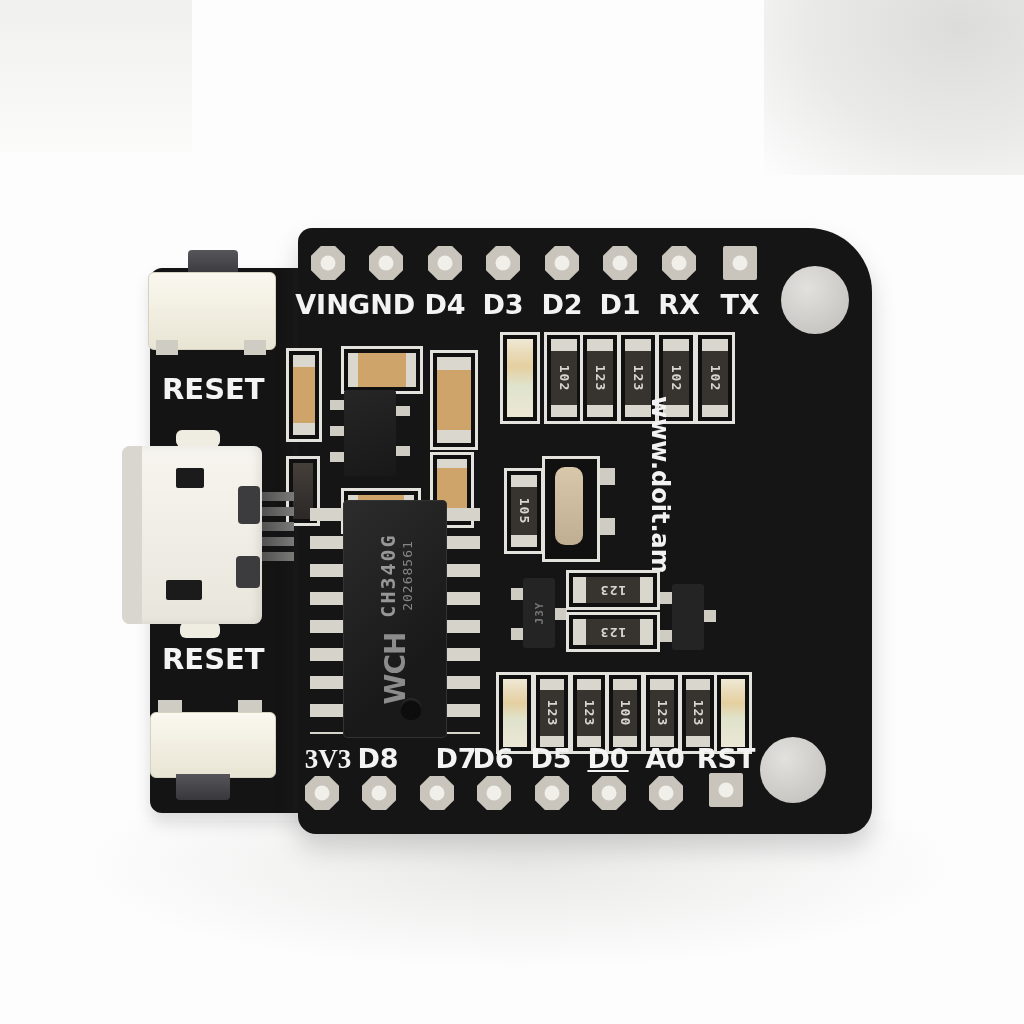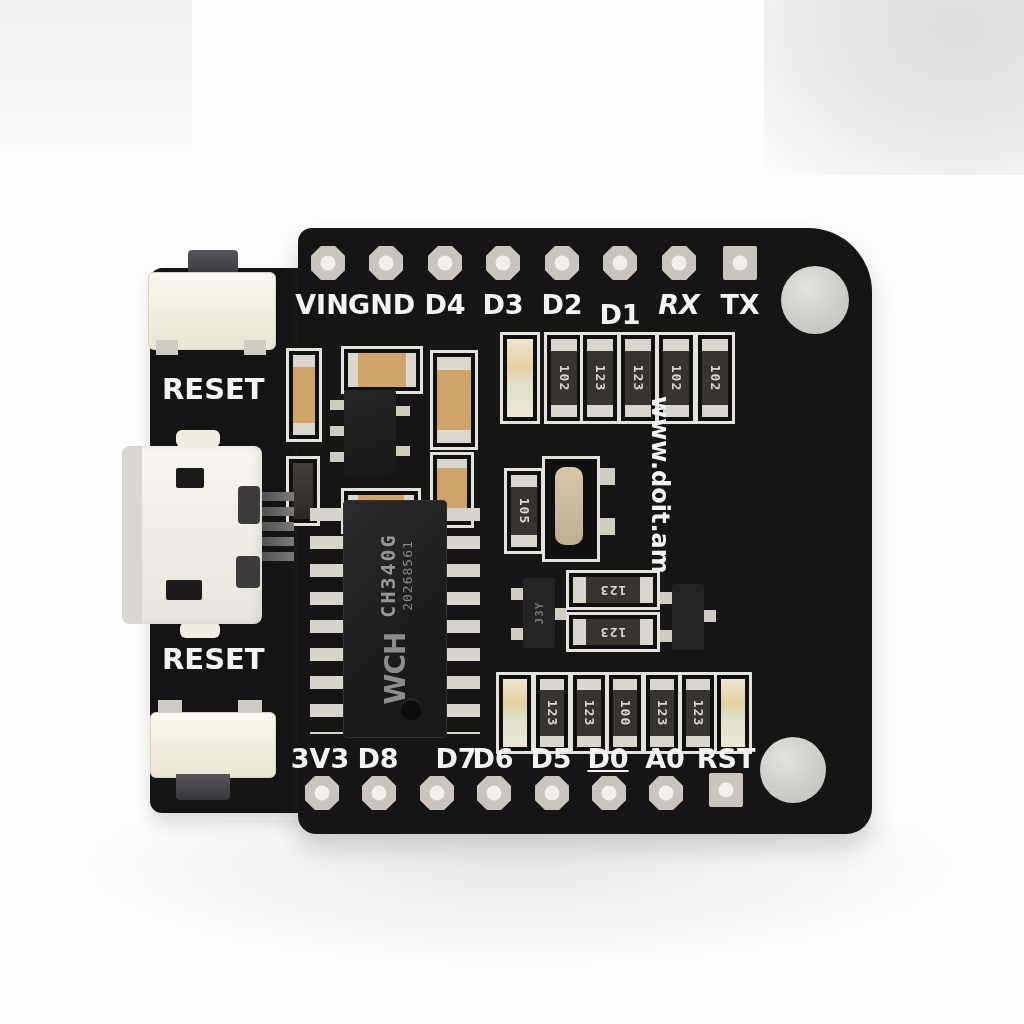--- a/index.html
+++ b/index.html
@@ -102,22 +102,22 @@
   <div class="abs pad" style="left:545px;top:246px;"></div>
   <div class="abs pad" style="left:603px;top:246px;"></div>
   <div class="abs pad" style="left:662px;top:246px;"></div>
   <div class="abs pad square" style="left:723px;top:246px;"></div>
 
   <div class="abs plabel" style="left:290px;top:290px;">VIN</div>
   <div class="abs plabel" style="left:348px;top:290px;">GND</div>
   <div class="abs plabel" style="left:413px;top:290px;">D4</div>
   <div class="abs plabel" style="left:471px;top:290px;">D3</div>
   <div class="abs plabel" style="left:530px;top:290px;">D2</div>
-  <div class="abs plabel" style="left:588px;top:290px;margin-top:10px;">D1</div>
-  <div class="abs plabel" style="left:647px;top:290px;font-style:italic;">RX</div>
+  <div class="abs plabel" style="left:588px;top:290px;">D1</div>
+  <div class="abs plabel" style="left:647px;top:290px;">RX</div>
   <div class="abs plabel" style="left:708px;top:290px;">TX</div>
 
   <div class="abs sbox" style="left:286px;top:348px;width:30px;height:88px;">
       <div class="cbody-v"></div>
     </div>
   <div class="abs sbox" style="left:286px;top:456px;width:28px;height:64px;">
       <div class="dkbody"></div>
     </div>
   <div class="abs sbox" style="left:341px;top:346px;width:76px;height:42px;">
       <div class="cbody-h"></div>
@@ -223,21 +223,21 @@
       <span class="vcode">123</span>
     </div>
   <div class="abs sbox" style="left:679px;top:672px;width:32px;height:76px;">
       <div class="rbody-v"></div>
       <span class="vcode">123</span>
     </div>
   <div class="abs sbox" style="left:714px;top:672px;width:32px;height:76px;">
       <div class="ledbody"></div>
     </div>
 
-  <div class="abs plabel" style="left:288px;top:744px;">3V3</div>
+  <div class="abs plabel" style="left:296px;top:744px;font-family:Liberation Serif, serif;">3V3</div>
   <div class="abs plabel" style="left:346px;top:744px;">D8</div>
   <div class="abs plabel" style="left:424px;top:744px;text-align:center;">D7</div>
   <div class="abs plabel" style="left:461px;top:744px;">D6</div>
   <div class="abs plabel" style="left:519px;top:744px;">D5</div>
   <div class="abs plabel" style="left:576px;top:744px;text-decoration:underline;">D0</div>
   <div class="abs plabel" style="left:633px;top:744px;">A0</div>
   <div class="abs plabel" style="left:694px;top:744px;">RST</div>
 
   <div class="abs pad" style="left:305px;top:776px;"></div>
   <div class="abs pad" style="left:362px;top:776px;"></div>

